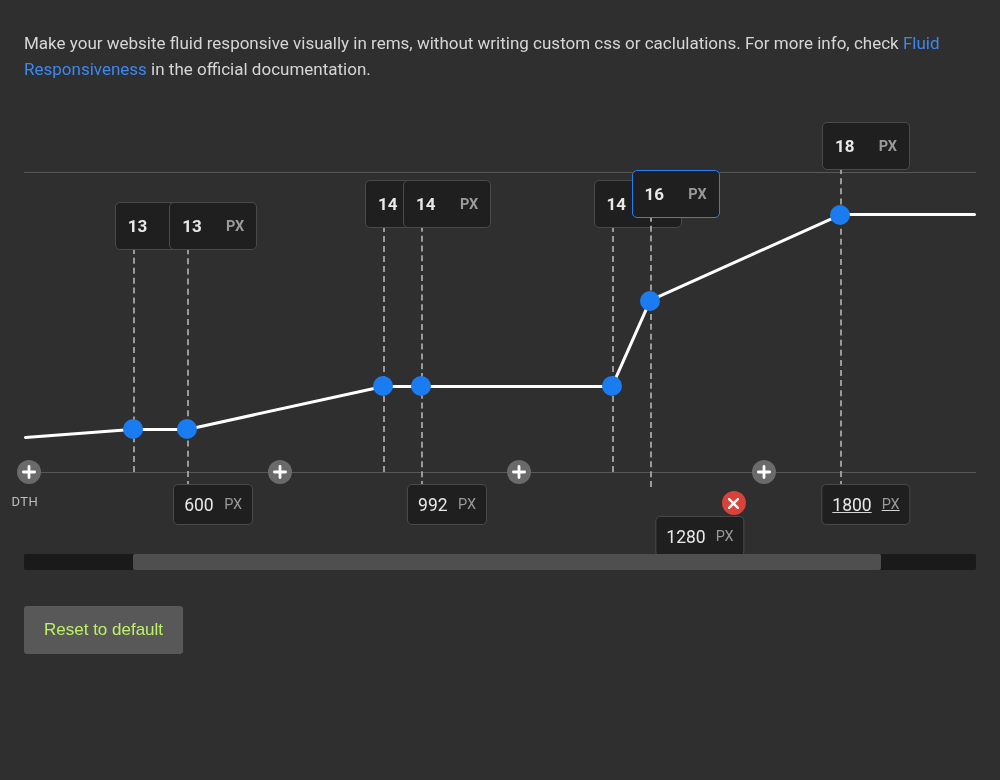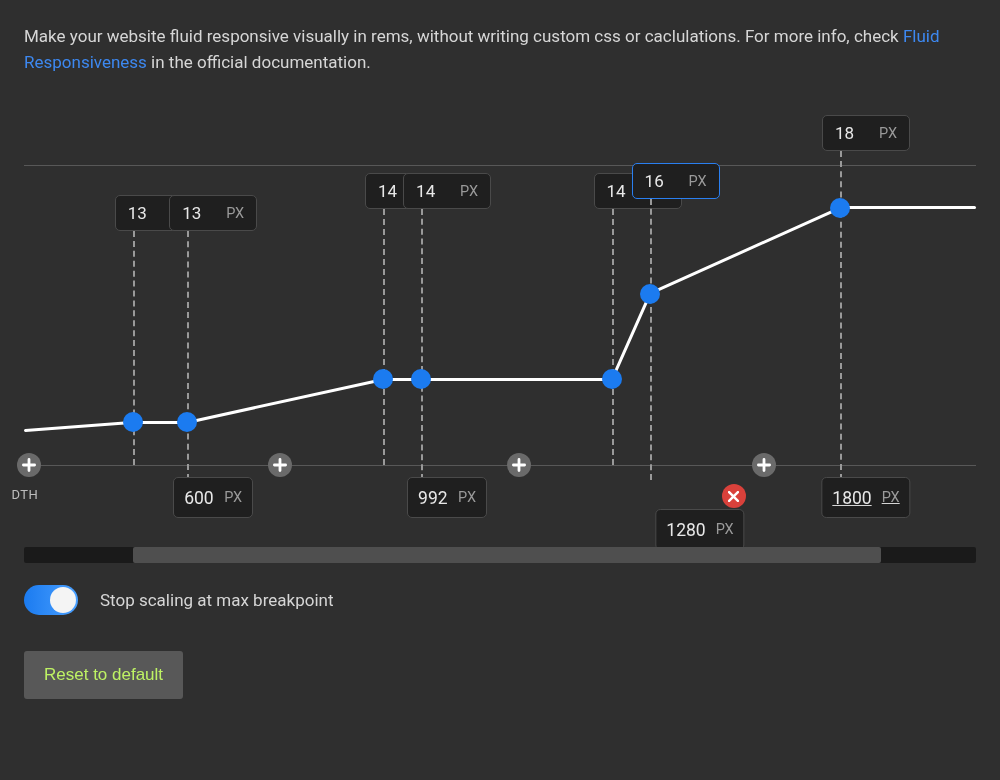--- a/index.html
+++ b/index.html
@@ -1,41 +1,41 @@
 <!DOCTYPE html>
 <html><head>
 <meta charset="utf-8">
 <style>
   * { box-sizing: border-box; margin: 0; padding: 0; }
   html, body { width: 1000px; height: 780px; background: #2f2f2f; font-family: -apple-system, BlinkMacSystemFont, "Segoe UI", Roboto, sans-serif; color: #d6d6d6; overflow: hidden; }
 
   .wrap { padding: 24px 24px 0 24px; }
 
-  .intro { font-size: 17px; line-height: 1.5; color: #d6d6d6; margin-bottom: 8px; }
+  .intro { font-size: 17px; line-height: 1.5; color: #d6d6d6; margin-bottom: 8px; margin-top: 7px; }
   .intro a { color: #3d88f0; text-decoration: none; }
 
   .chart-area { position: relative; margin-top: 10px; height: 420px; }
   .chart-inner { position: absolute; left: 0; right: 0; top: 0; bottom: 0; }
 
   
   .h-axis { position: absolute; left: 0; right: 0; height: 0; border-top: 1.5px solid #585858; }
   .h-axis.top { top: 80px; }
   .h-axis.bottom { top: 380px; }
 
   
   .vguide { position: absolute; width: 0; border-left: 2px dashed #9a9a9a; }
 
   
   .seg { position: absolute; height: 3px; background: #ffffff; transform-origin: left center; border-radius: 2px; }
 
   
   .pt { position: absolute; width: 20px; height: 20px; background: #1b7bf0; border-radius: 50%; transform: translate(-50%, -50%); }
 
   
-  .vbox { position: absolute; display: flex; align-items: center; gap: 10px; background: #1f1f1f; border: 1px solid #4a4a4a; border-radius: 5px; padding: 6px 12px; min-width: 88px; height: 36px; transform: translate(-50%, 0); }
+  .vbox { position: absolute; display: flex; align-items: center; gap: 10px; background: #1f1f1f; border: 1px solid #4a4a4a; border-radius: 5px; padding: 6px 12px; min-width: 88px; height: 48px; transform: translate(-50%, 0); font-weight: bold; }
   .vbox.sel { border-color: #2a7ff0; }
   .vbox .val { color: #e8e8e8; font-size: 17px; flex: 1; text-align: left; }
   .vbox .unit { color: #9a9a9a; font-size: 14.5px; }
 
   
   .bpbox { position: absolute; display: flex; align-items: center; gap: 10px; background: #1f1f1f; border: 1px solid #4a4a4a; border-radius: 5px; padding: 6px 10px; min-width: 80px; height: 41px; transform: translate(-50%, 0); }
   .bpbox .val { color: #e8e8e8; font-size: 17.5px; flex: 1; text-align: left; }
   .bpbox .unit { color: #9a9a9a; font-size: 14.5px; }
 
   
@@ -169,22 +169,16 @@
         <div class="dth" id="dth" style="position: absolute; left: -12.56px; top: 402px;">DTH</div>
       </div>
   </div>
 
   
 
   <div class="scrollbar-row">
     <div class="scrollbar-thumb"></div>
   </div>
 
-  <div class="toggle-row">
-    <div class="switch">
-      <div class="knob"></div>
-    </div>
-    <div class="switch-label">Stop scaling at max breakpoint</div>
-  </div>
 
   <button class="reset-btn">Reset to default</button>
 
 </div>
 
 </body></html>

